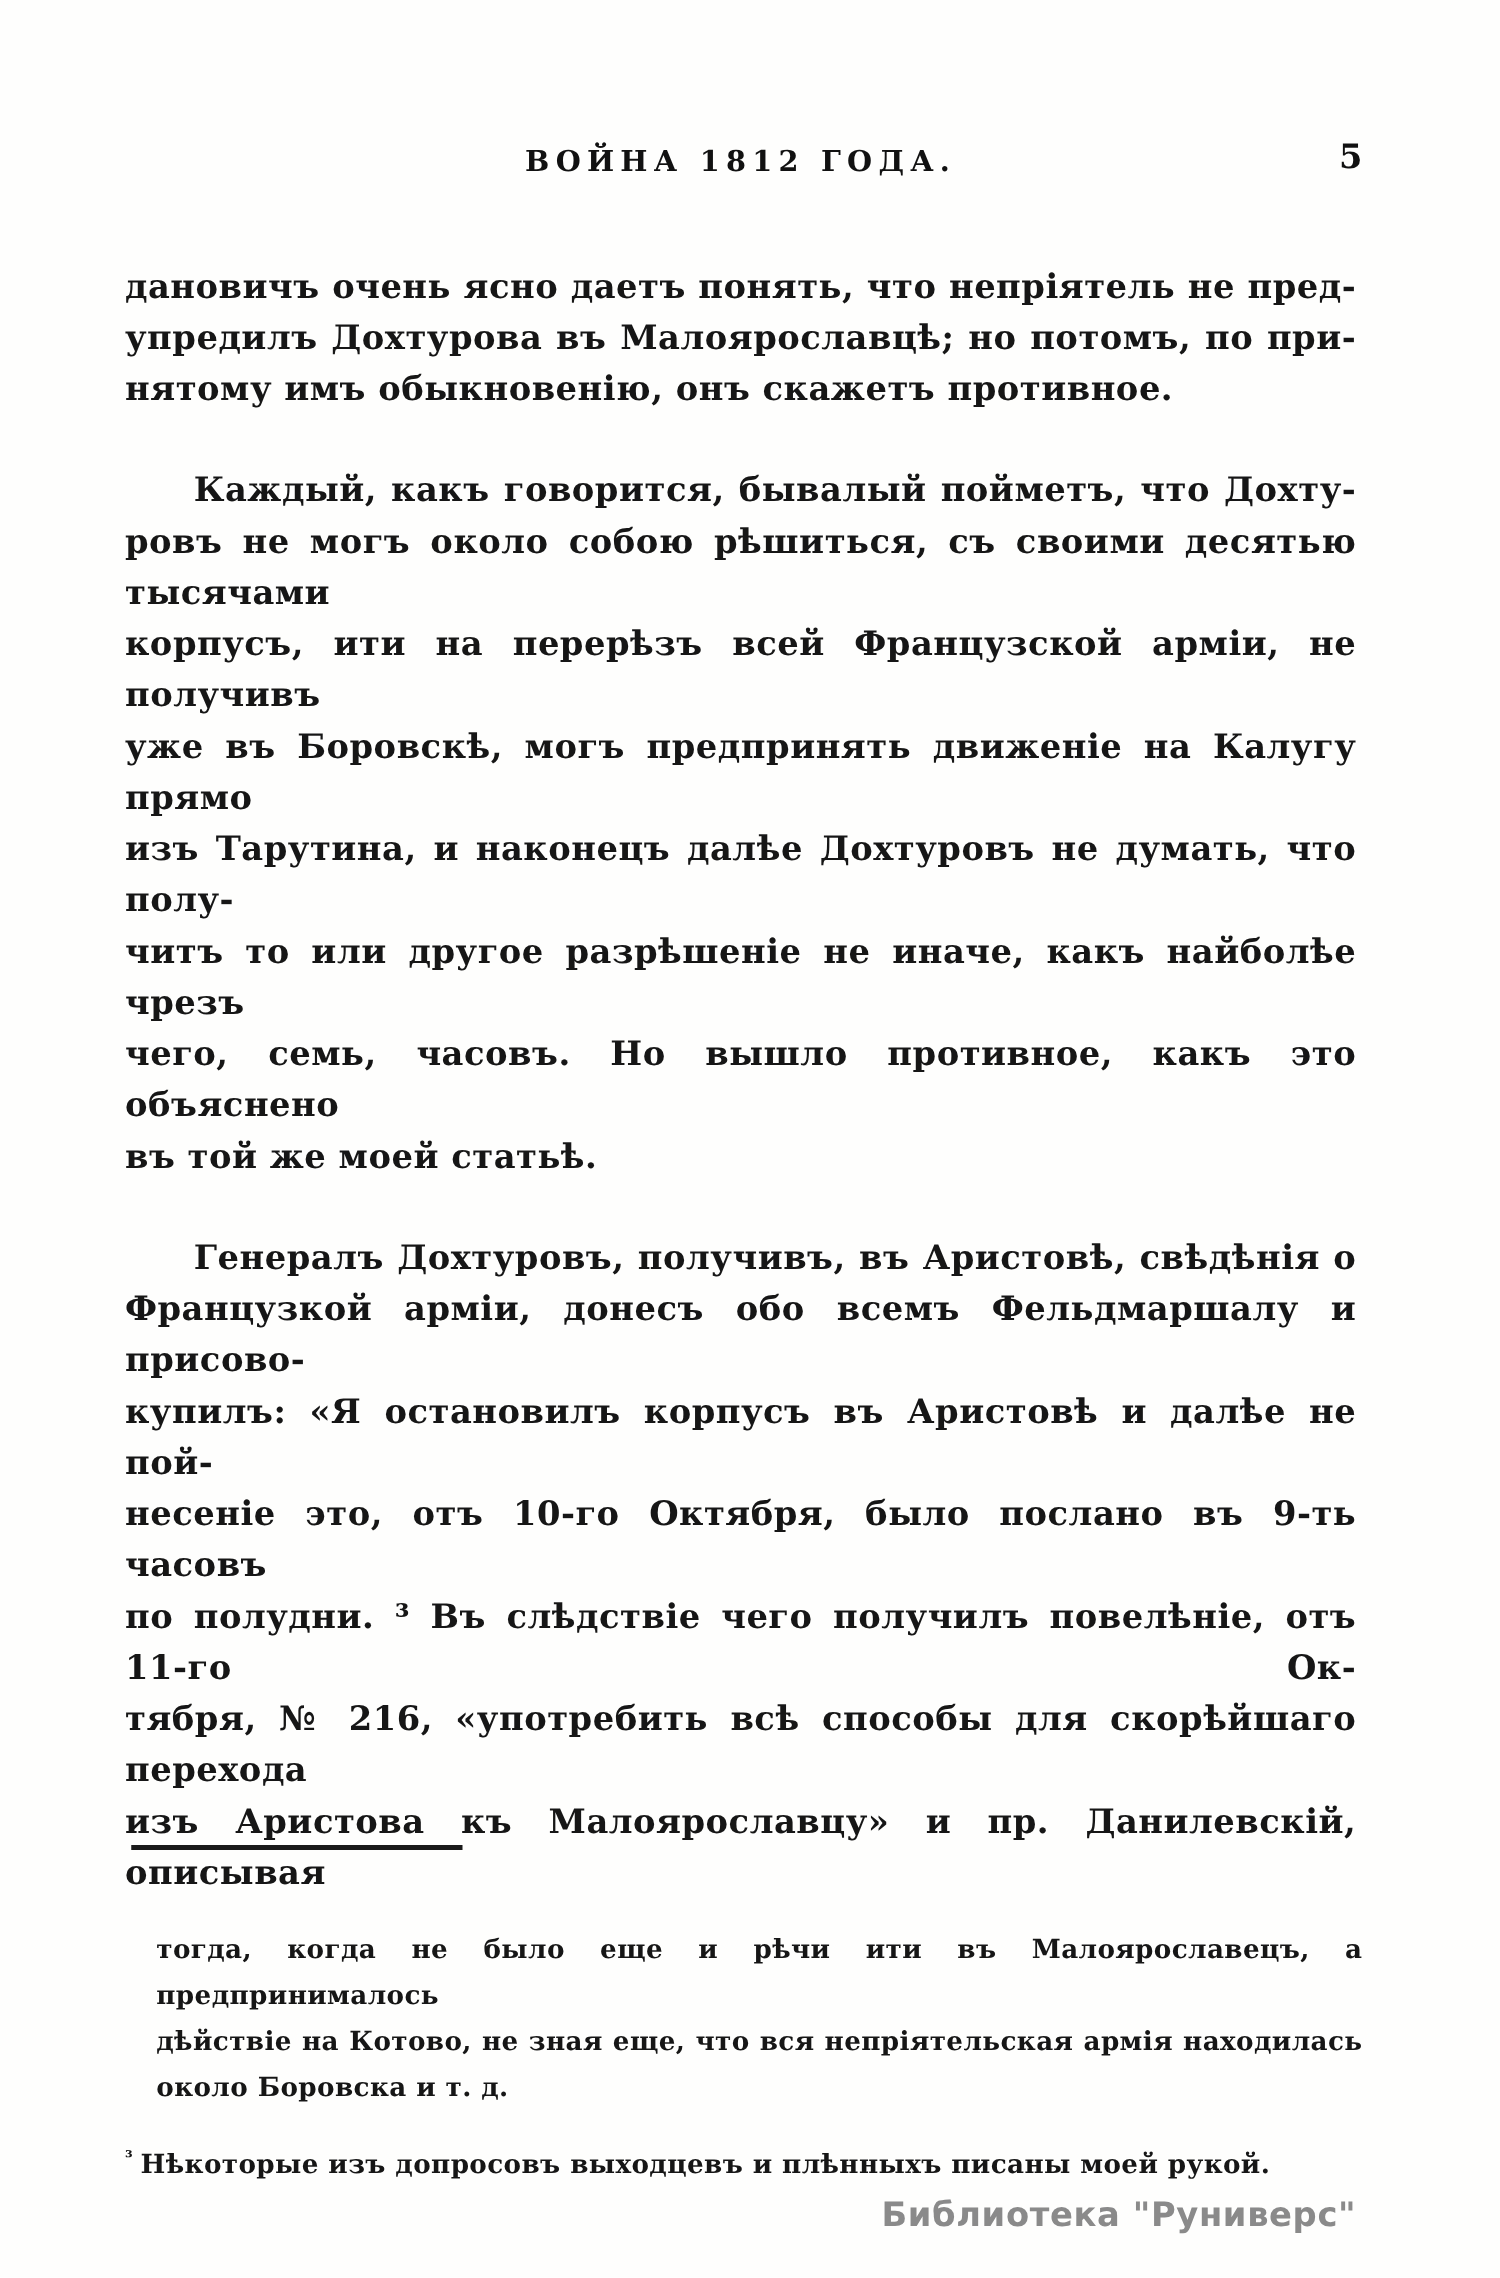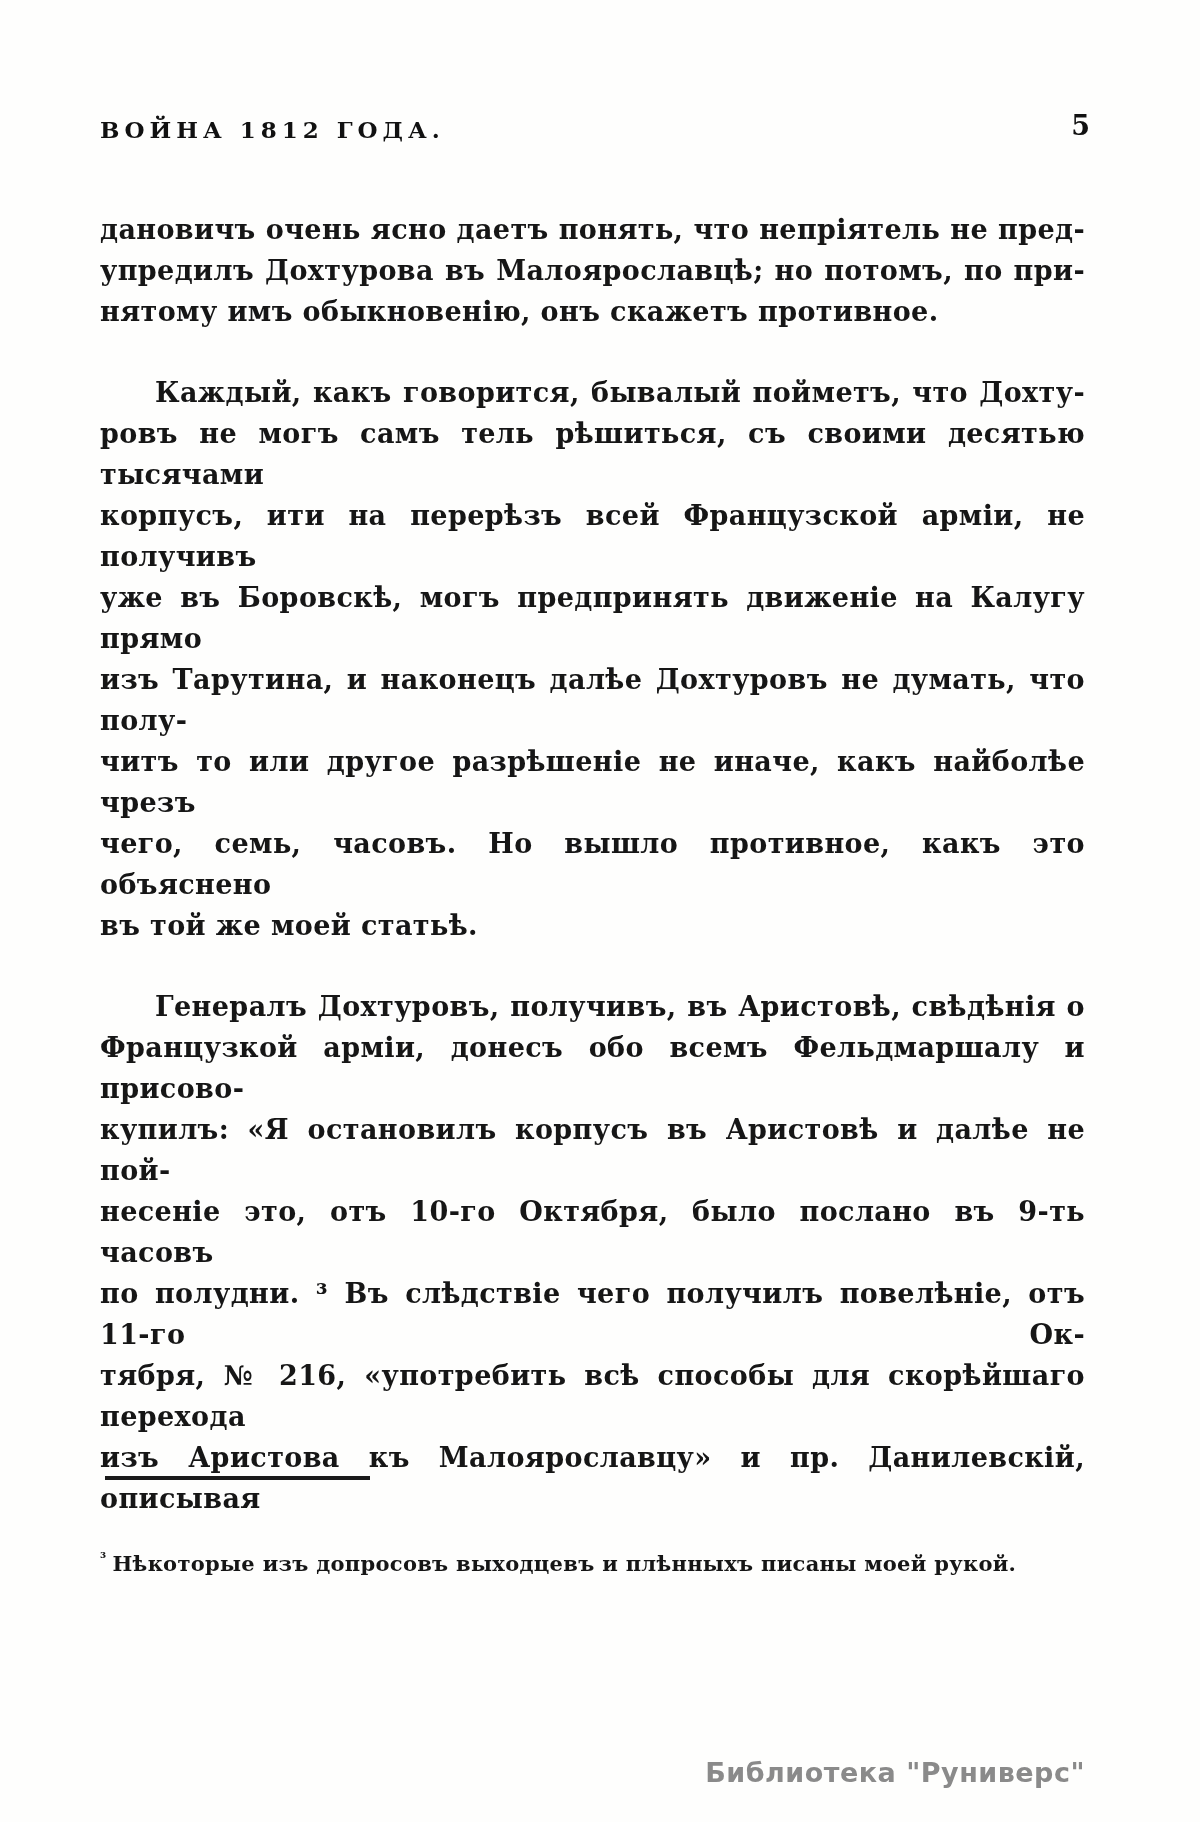--- a/index.html
+++ b/index.html
@@ -11,20 +11,21 @@
     overflow: hidden;
     font-family: "DejaVu Serif", serif;
     color: #161616;
   }
   
   .running-title {
     position: absolute;
     top: 116px;
     left: 100px;
     width: 985px;
+    text-align: center;
     font-size: 23px;
     font-weight: bold;
     letter-spacing: 5px;
     color: #111;
   }
   .page-number {
     position: absolute;
     top: 110px;
     right: 110px;
     font-size: 27px;
@@ -103,21 +104,21 @@
   <div class="page-number">5</div>
 
   <div class="body-text">
       <div class="paragraph">
         <div class="line">дановичъ очень ясно даетъ понять, что непріятель не пред-</div>
         <div class="line">упредилъ Дохтурова въ Малоярославцѣ; но потомъ, по при-</div>
         <div class="line end">нятому имъ обыкновенію, онъ скажетъ противное.</div>
       </div>
       <div class="paragraph">
         <div class="line first">Каждый, какъ говорится, бывалый пойметъ, что Дохту-</div>
-        <div class="line">ровъ не могъ самъ тель рѣшиться, съ своими десятью тысячами</div>
+        <div class="line">ровъ не могъ около собою рѣшиться, съ своими десятью тысячами</div>
         <div class="line">корпусъ, ити на перерѣзъ всей Французской арміи, не получивъ</div>
         <div class="line">уже въ Боровскѣ, могъ предпринять движеніе на Калугу прямо</div>
         <div class="line">изъ Тарутина, и наконецъ далѣе Дохтуровъ не думать, что полу-</div>
         <div class="line">читъ то или другое разрѣшеніе не иначе, какъ найболѣе чрезъ</div>
         <div class="line">чего, семь, часовъ. Но вышло противное, какъ это объяснено</div>
         <div class="line end">въ той же моей статьѣ.</div>
       </div>
       <div class="paragraph">
         <div class="line first">Генералъ Дохтуровъ, получивъ, въ Аристовѣ, свѣдѣнія о</div>
         <div class="line">Французкой арміи, донесъ обо всемъ Фельдмаршалу и присово-</div>
@@ -125,20 +126,25 @@
         <div class="line">несеніе это, отъ 10-го Октября, было послано въ 9-ть часовъ</div>
         <div class="line">по полудни. ³ Въ слѣдствіе чего получилъ повелѣніе, отъ 11-го Ок-</div>
         <div class="line">тября, № 216, «употребить всѣ способы для скорѣйшаго перехода</div>
         <div class="line">изъ Аристова къ Малоярославцу» и пр. Данилевскій, описывая</div>
       </div>
     </div>
 
   <div class="footnote-rule"></div>
 
   <div class="footnotes">
+      <div class="footnote inset">
+        <div class="fline">тогда, когда не было еще и рѣчи ити въ Малоярославецъ, а предпринималось</div>
+        <div class="fline">дѣйствіе на Котово, не зная еще, что вся непріятельская армія находилась</div>
+        <div class="fline end">около Боровска и т. д.</div>
+      </div>
       <div class="footnote">
         <div class="fline end"><sup>³</sup>Нѣкоторые изъ допросовъ выходцевъ и плѣнныхъ писаны моей рукой.</div>
       </div>
     </div>
 
   <div class="watermark">Библиотека "Руниверс"</div>
 
 </div>
 
 </body></html>

